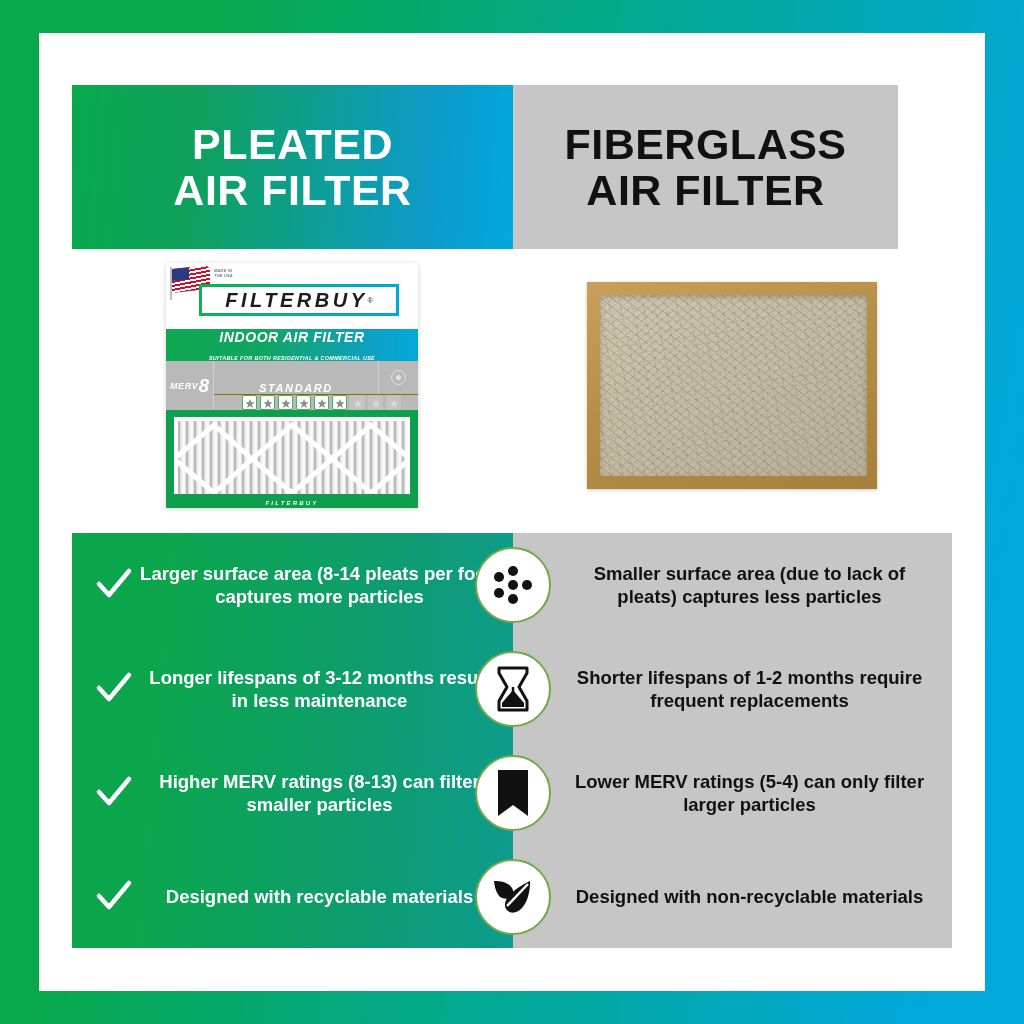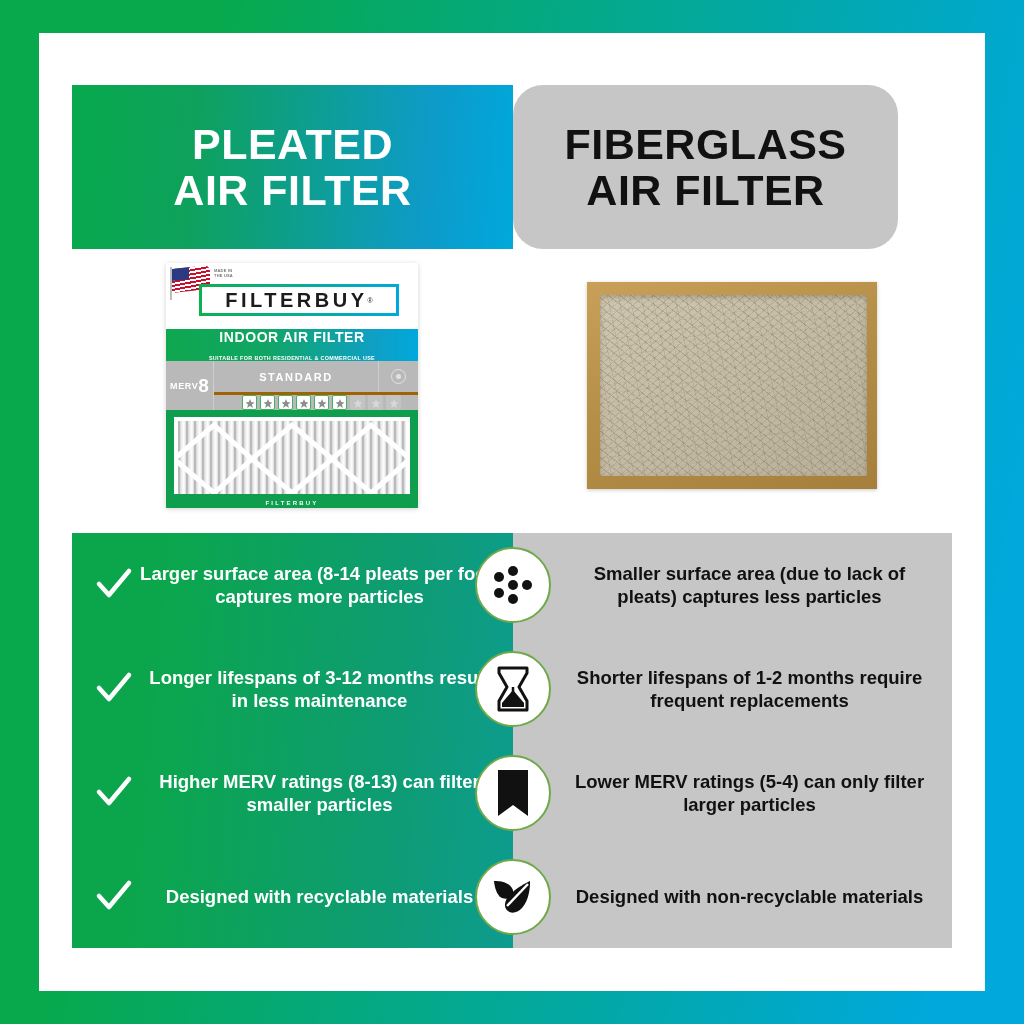--- a/index.html
+++ b/index.html
@@ -34,41 +34,40 @@
     text-align:center;
     margin-top:11px;
   }
   #hdr-left {
     width:441px; height:100%;
     background:linear-gradient(95deg, #07A94C 0%, #0EA15C 28%, #0D9BC9 80%, #00A8DC 100%);
   }
   #hdr-right {
     width:385px; height:100%;
     background:#c6c6c6;
-    border-radius:30px;
   }
   .hdr-title {
     font-weight:bold;
     font-size:43px;
     line-height:1.08;
     letter-spacing:0.5px;
   }
   #hdr-left .hdr-title { color:#ffffff; }
   #hdr-right .hdr-title { color:#111111; }
   .hdr-title .l2 { display:block; }
 
   
   #products {
     position:absolute; left:33px; top:205px;
     width:880px; height:295px;
     display:flex;
   }
   .prod-cell {
     width:440px; height:100%;
-    display:flex; align-items:center; justify-content:center;
+    display:flex; align-items:center; justify-content:center;font-style:italic;
   }
 
   
   #pleated-filter {
     position:relative;
     width:252px; height:245px;
     background:#ffffff;
     box-shadow:0 1px 5px rgba(0,0,0,0.18);
     overflow:hidden;
   }
@@ -129,22 +128,22 @@
   }
   #pf-merv {
     width:48px; display:flex; flex-direction:row;
     align-items:center; justify-content:center; color:#fff;
     border-right:1px solid #cfcfcf;
   }
   #pf-merv-label { font-size:9px; font-weight:bold; letter-spacing:0.6px; }
   #pf-merv-value { font-size:19px; font-weight:bold; line-height:1; }
   #pf-spec-right { flex:1; display:flex; flex-direction:column; }
   #pf-standard-row {
-    height:35px; display:flex; align-items:center;
-    border-bottom:3px solid #a16207;
+    height:35px; display:flex; align-items:flex-end;
+    border-bottom:1px solid #a16207;
   }
   #pf-standard {
     flex:1; text-align:center; color:#fff;
     font-size:11px; font-weight:bold; letter-spacing:1.6px;
   }
   #pf-seal {
     width:40px; height:100%;
     display:flex; align-items:center; justify-content:center;
     border-left:1px solid #cfcfcf;
   }

